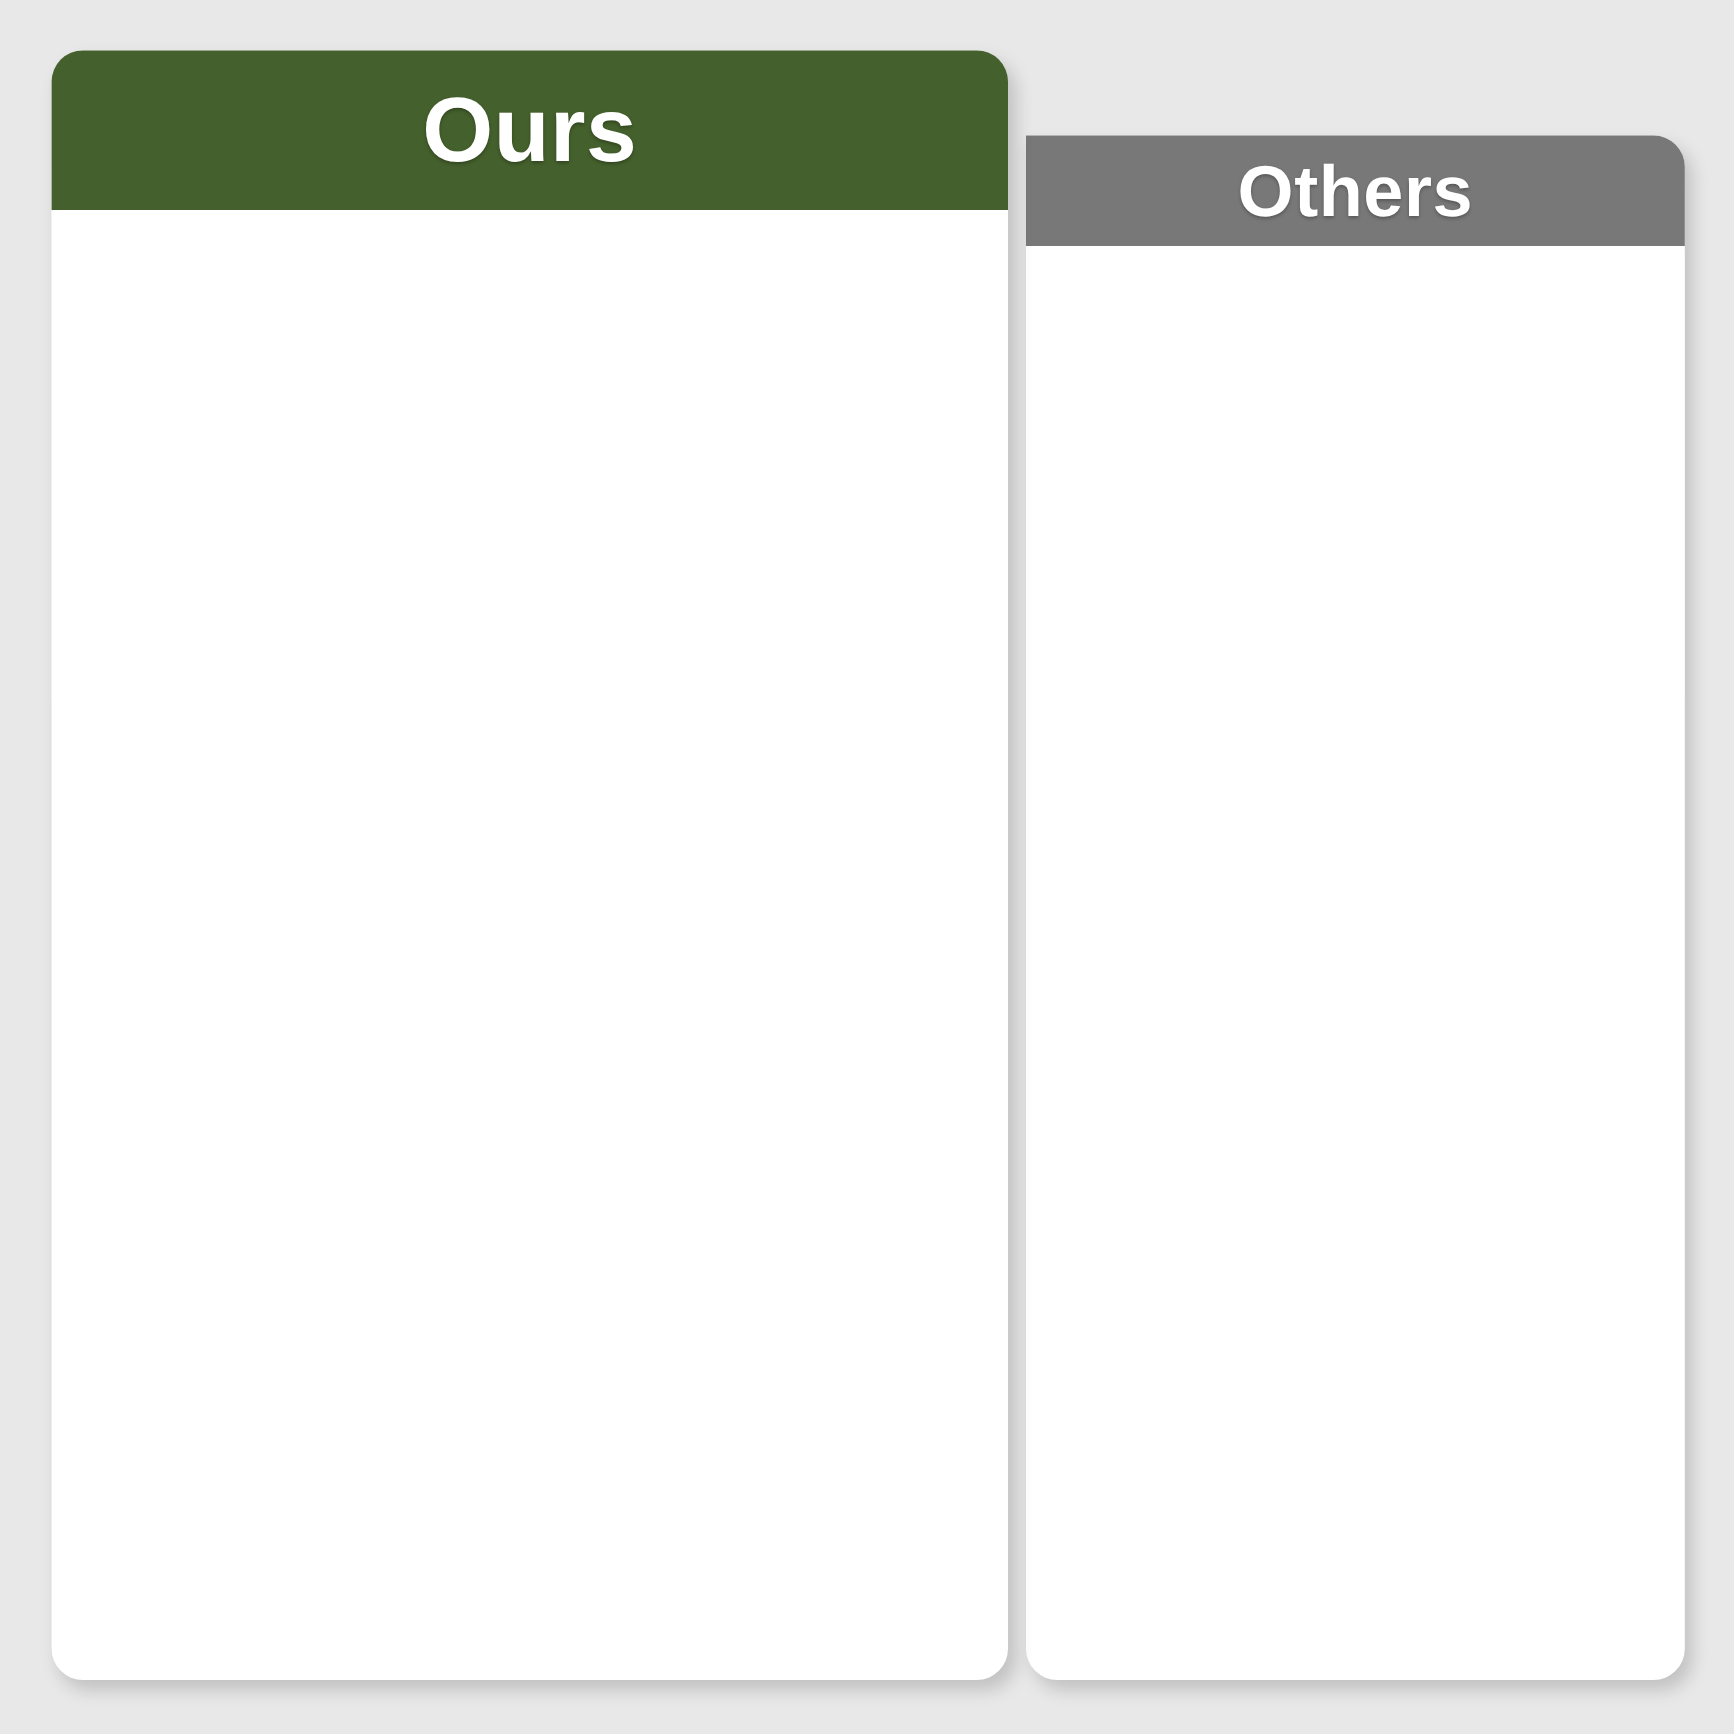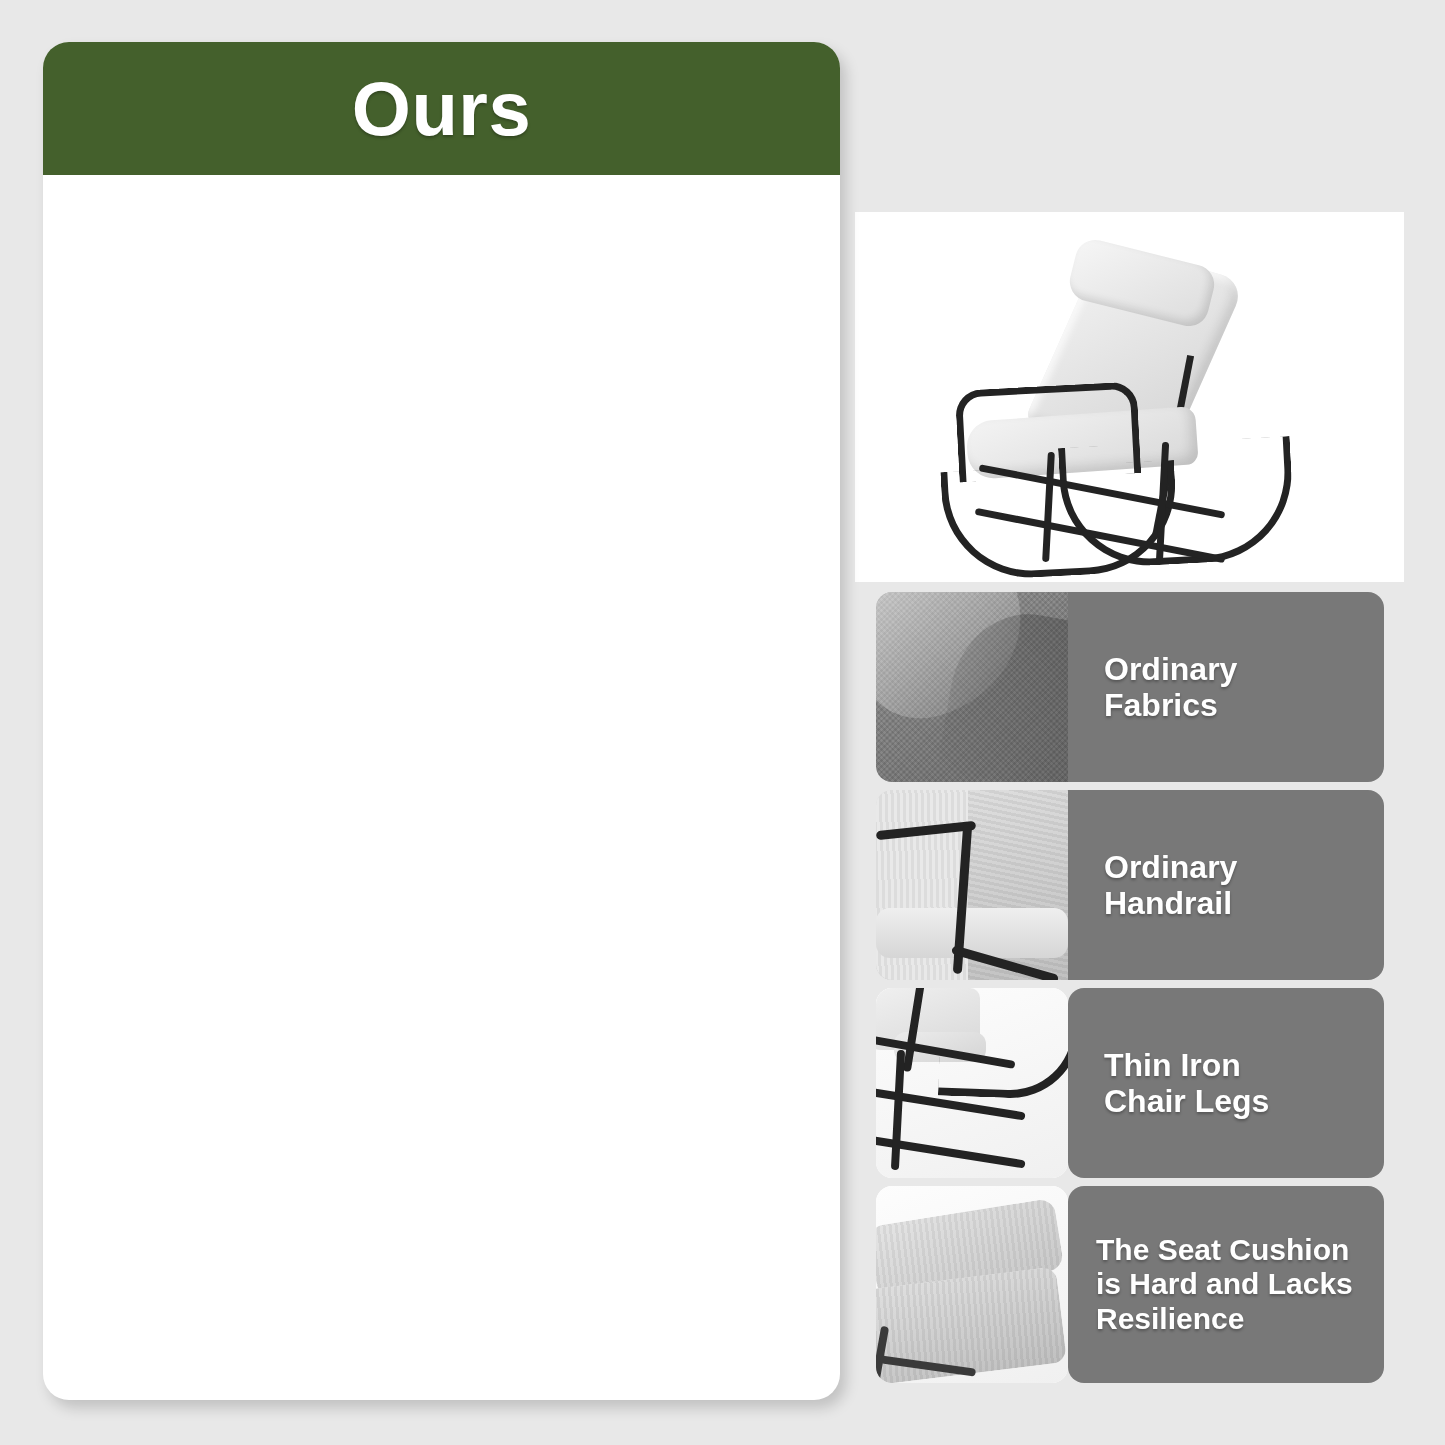--- a/index.html
+++ b/index.html
@@ -327,20 +327,25 @@
     <div class="panel">
       <div>
         <span>The Cushion is Soft</span>
         <span>and Comfortable,</span>
         <span>and the Sponge is</span>
         <span>Full and Elastic</span>
       </div>
     </div>
   </div>
 
+  <div class="card card-others">
+    <div class="hdr hdr-others">
+      <span>Others</span>
+    </div>
+  </div>
 
   <div class="hero hero-others">
     <div style="position:absolute;left:78px;top:24px;width:400px;height:340px;">
       <div class="tc tc-back"></div>
       <div class="tc tc-headpad"></div>
       <div class="tc tc-backwire"></div>
       <div class="tc tc-seat"></div>
       <div class="tc tc-armwire"></div>
       <div class="tc tc-rockL"></div>
       <div class="tc tc-rockR"></div>

